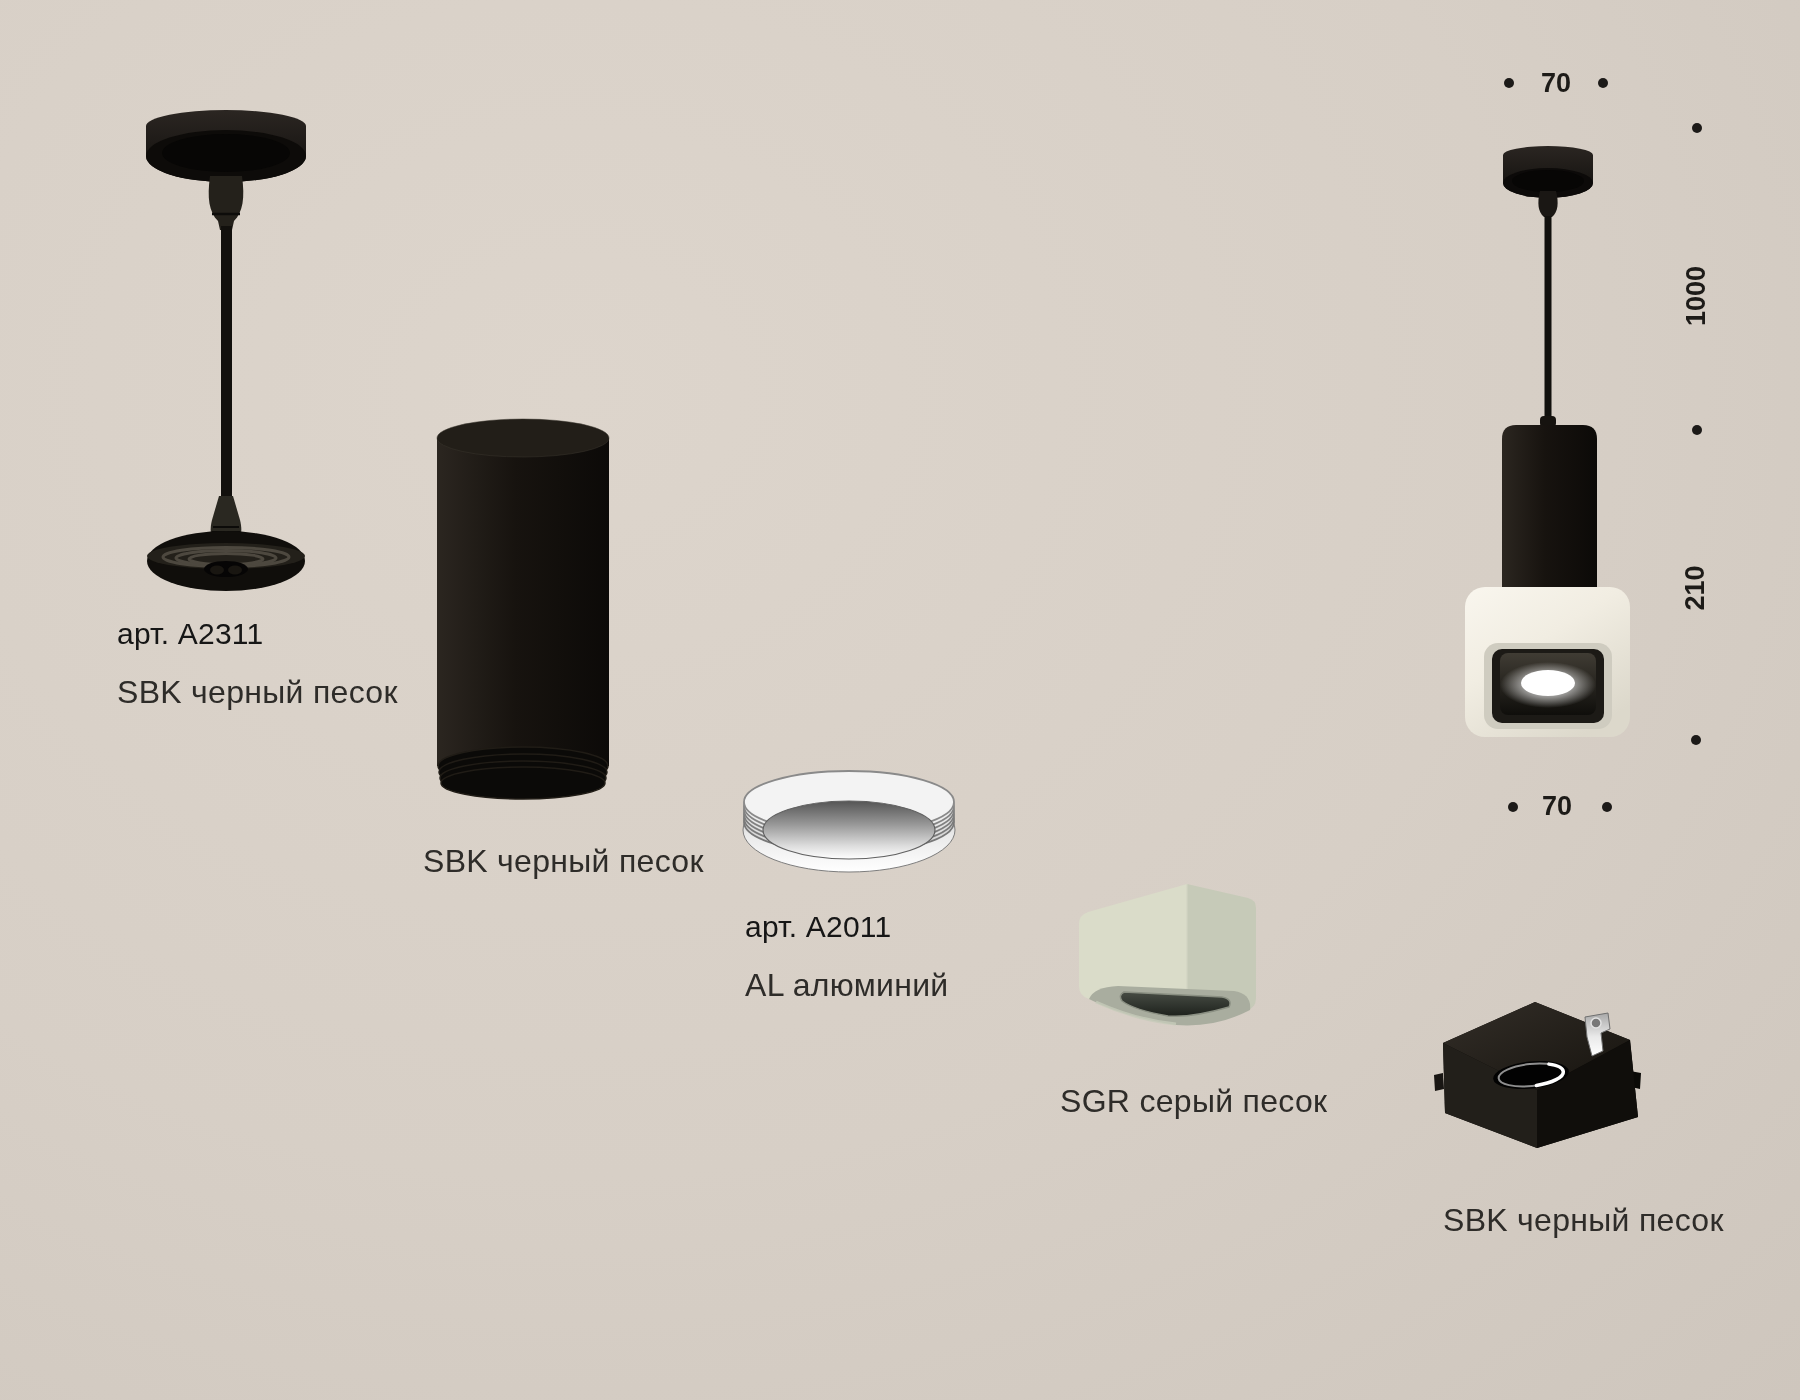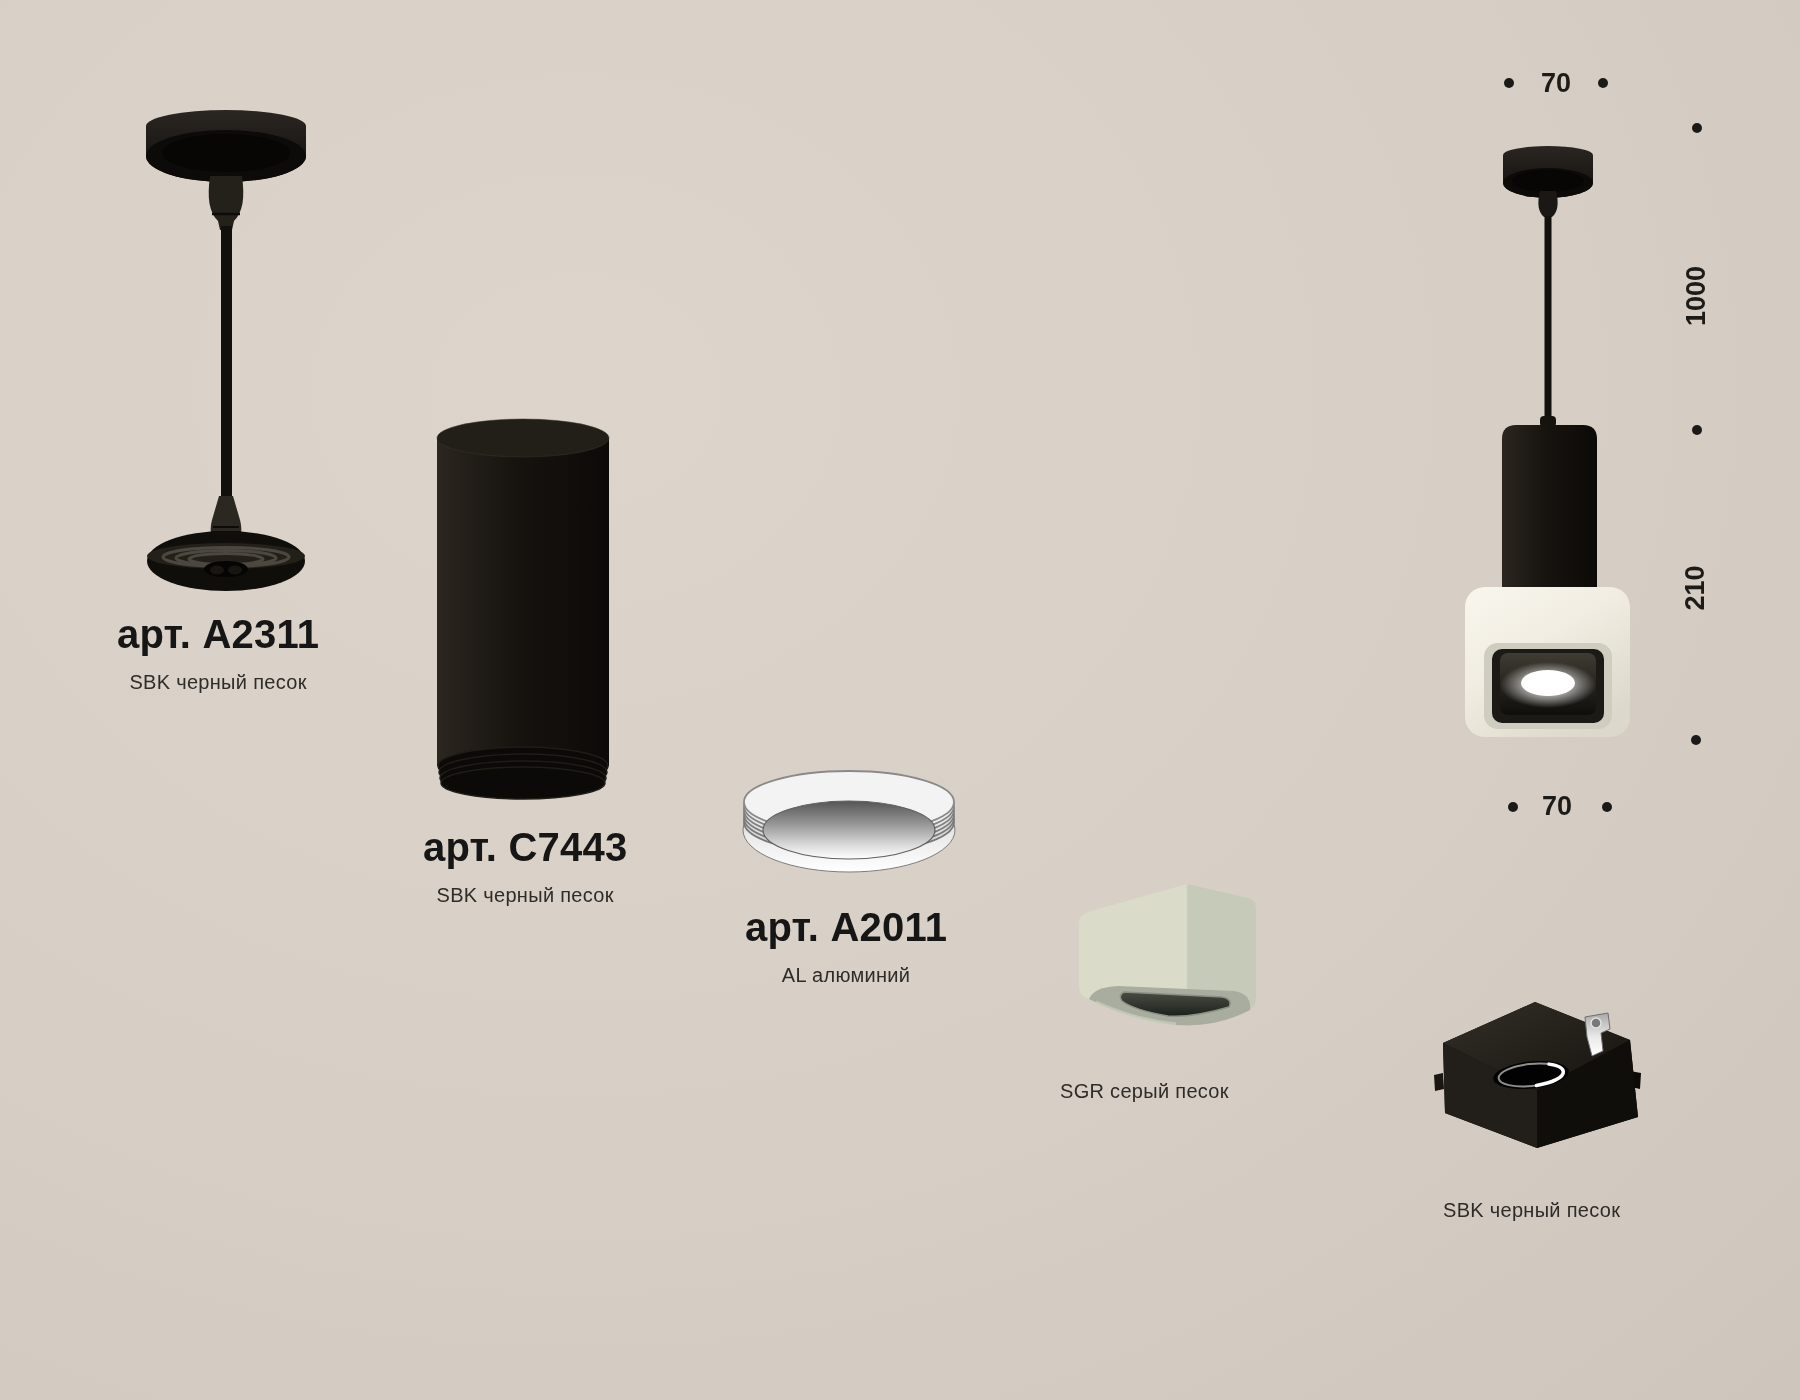--- a/index.html
+++ b/index.html
@@ -9,26 +9,26 @@
     background:#d8d0c7;
     overflow:hidden;
   }
   .stage{
     position:relative;width:1800px;height:1400px;
     background:radial-gradient(ellipse at 32% 28%, #ddd5cc 0%, #d7cfc6 55%, #cec6bd 100%);
   }
   .part-graphic{position:absolute;display:block;}
   .part-label{position:absolute;text-align:left;}
   .part-label .article{
-    font-size:40px;font-weight:700;color:#161616;line-height:44px;
+    font-size:30px;font-weight:400;color:#161616;line-height:44px;
     letter-spacing:0.2px;white-space:nowrap;
   }
   .part-label .finish{
-    font-size:20px;font-weight:400;color:#2e2c29;line-height:32px;
-    margin-top:10px;letter-spacing:0.3px;white-space:nowrap;text-align:center;
+    font-size:32px;font-weight:400;color:#2e2c29;line-height:32px;
+    margin-top:20px;letter-spacing:0.3px;white-space:nowrap;
   }
   .dim-dot{
     position:absolute;width:10px;height:10px;border-radius:50%;
     background:#1c1a18;transform:translate(-50%,-50%);
   }
   .dim-text{
     position:absolute;font-size:27px;font-weight:700;color:#1d1b18;
     white-space:nowrap;transform:translate(-50%,-50%);
   }
   .dim-text.vertical{transform:translate(-50%,-50%) rotate(-90deg);}
@@ -193,21 +193,20 @@
       <ellipse cx="88" cy="550" rx="27" ry="13" fill="#ffffff"></ellipse>
     </g>
   </svg>
 
   <div class="part-label" style="left:117px;top:612px">
     <div class="article">арт. A2311</div>
     <div class="finish">SBK черный песок</div>
   </div>
 
   <div class="part-label" style="left:423px;top:825px">
-    <div class="article">арт. C7443</div>
     <div class="finish">SBK черный песок</div>
   </div>
 
   <div class="part-label" style="left:745px;top:905px">
     <div class="article">арт. A2011</div>
     <div class="finish">AL алюминий</div>
   </div>
 
   <div class="part-label" style="left:1060px;top:1065px">
     <div class="finish">SGR серый песок</div>

